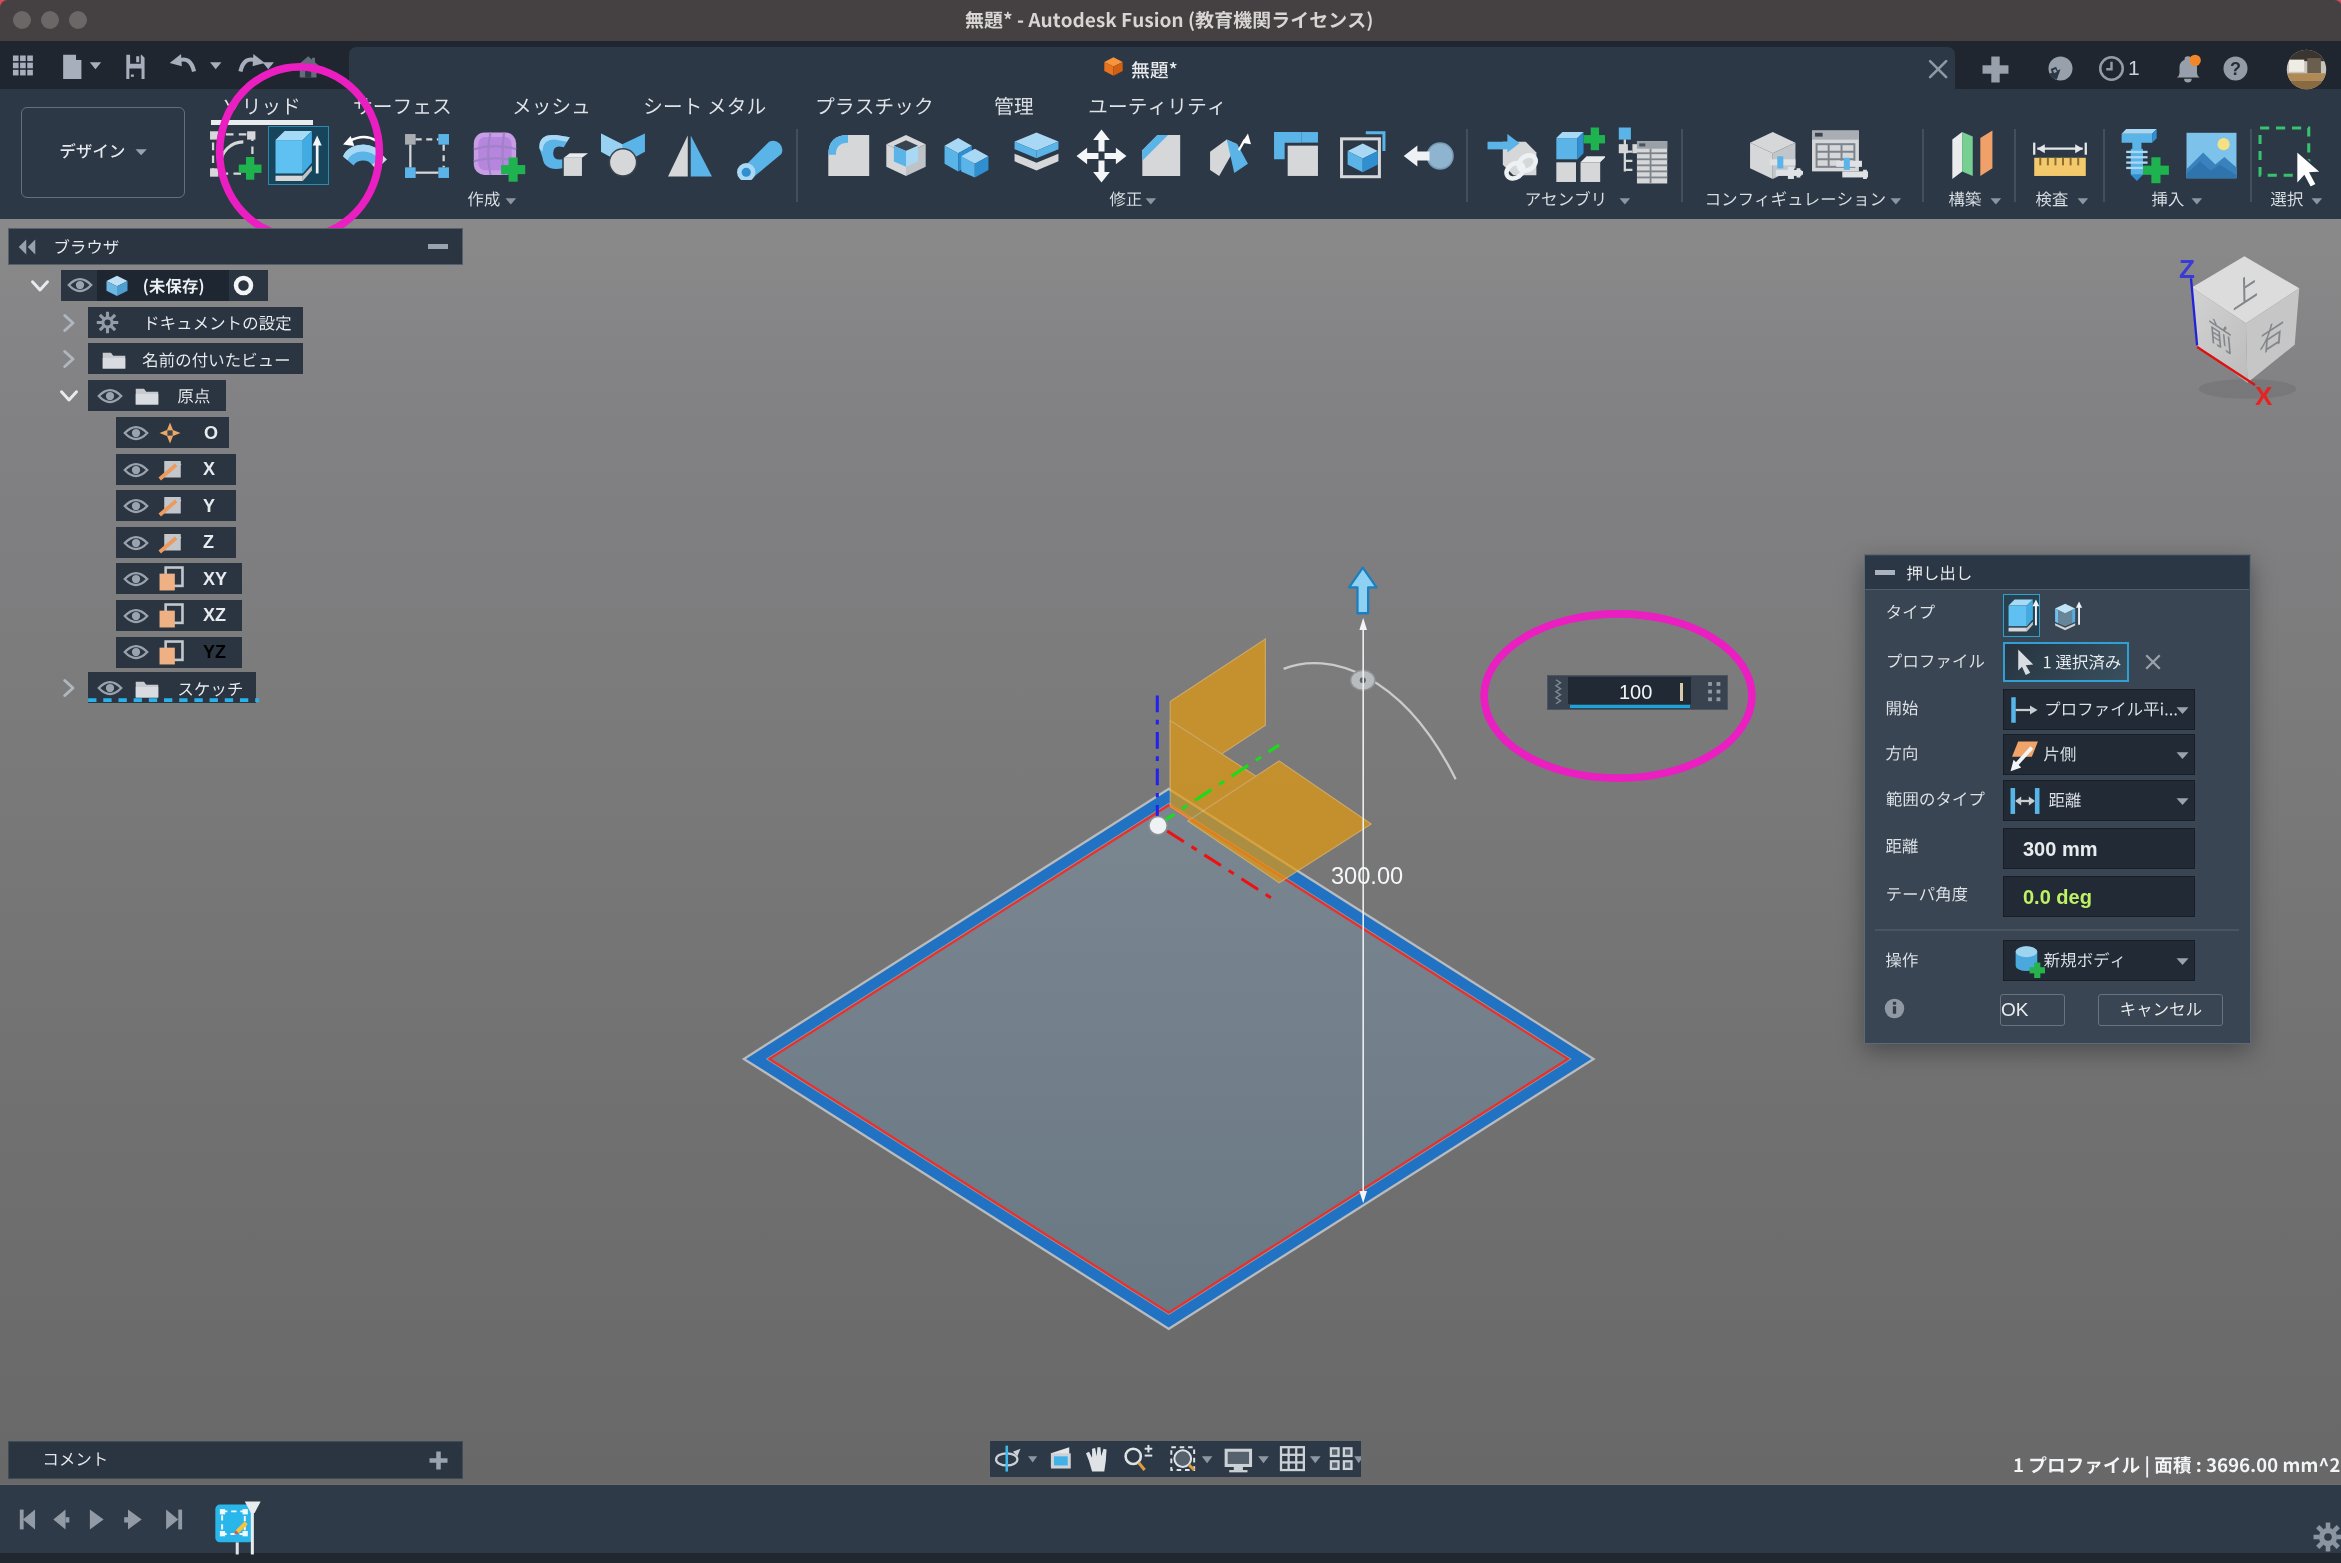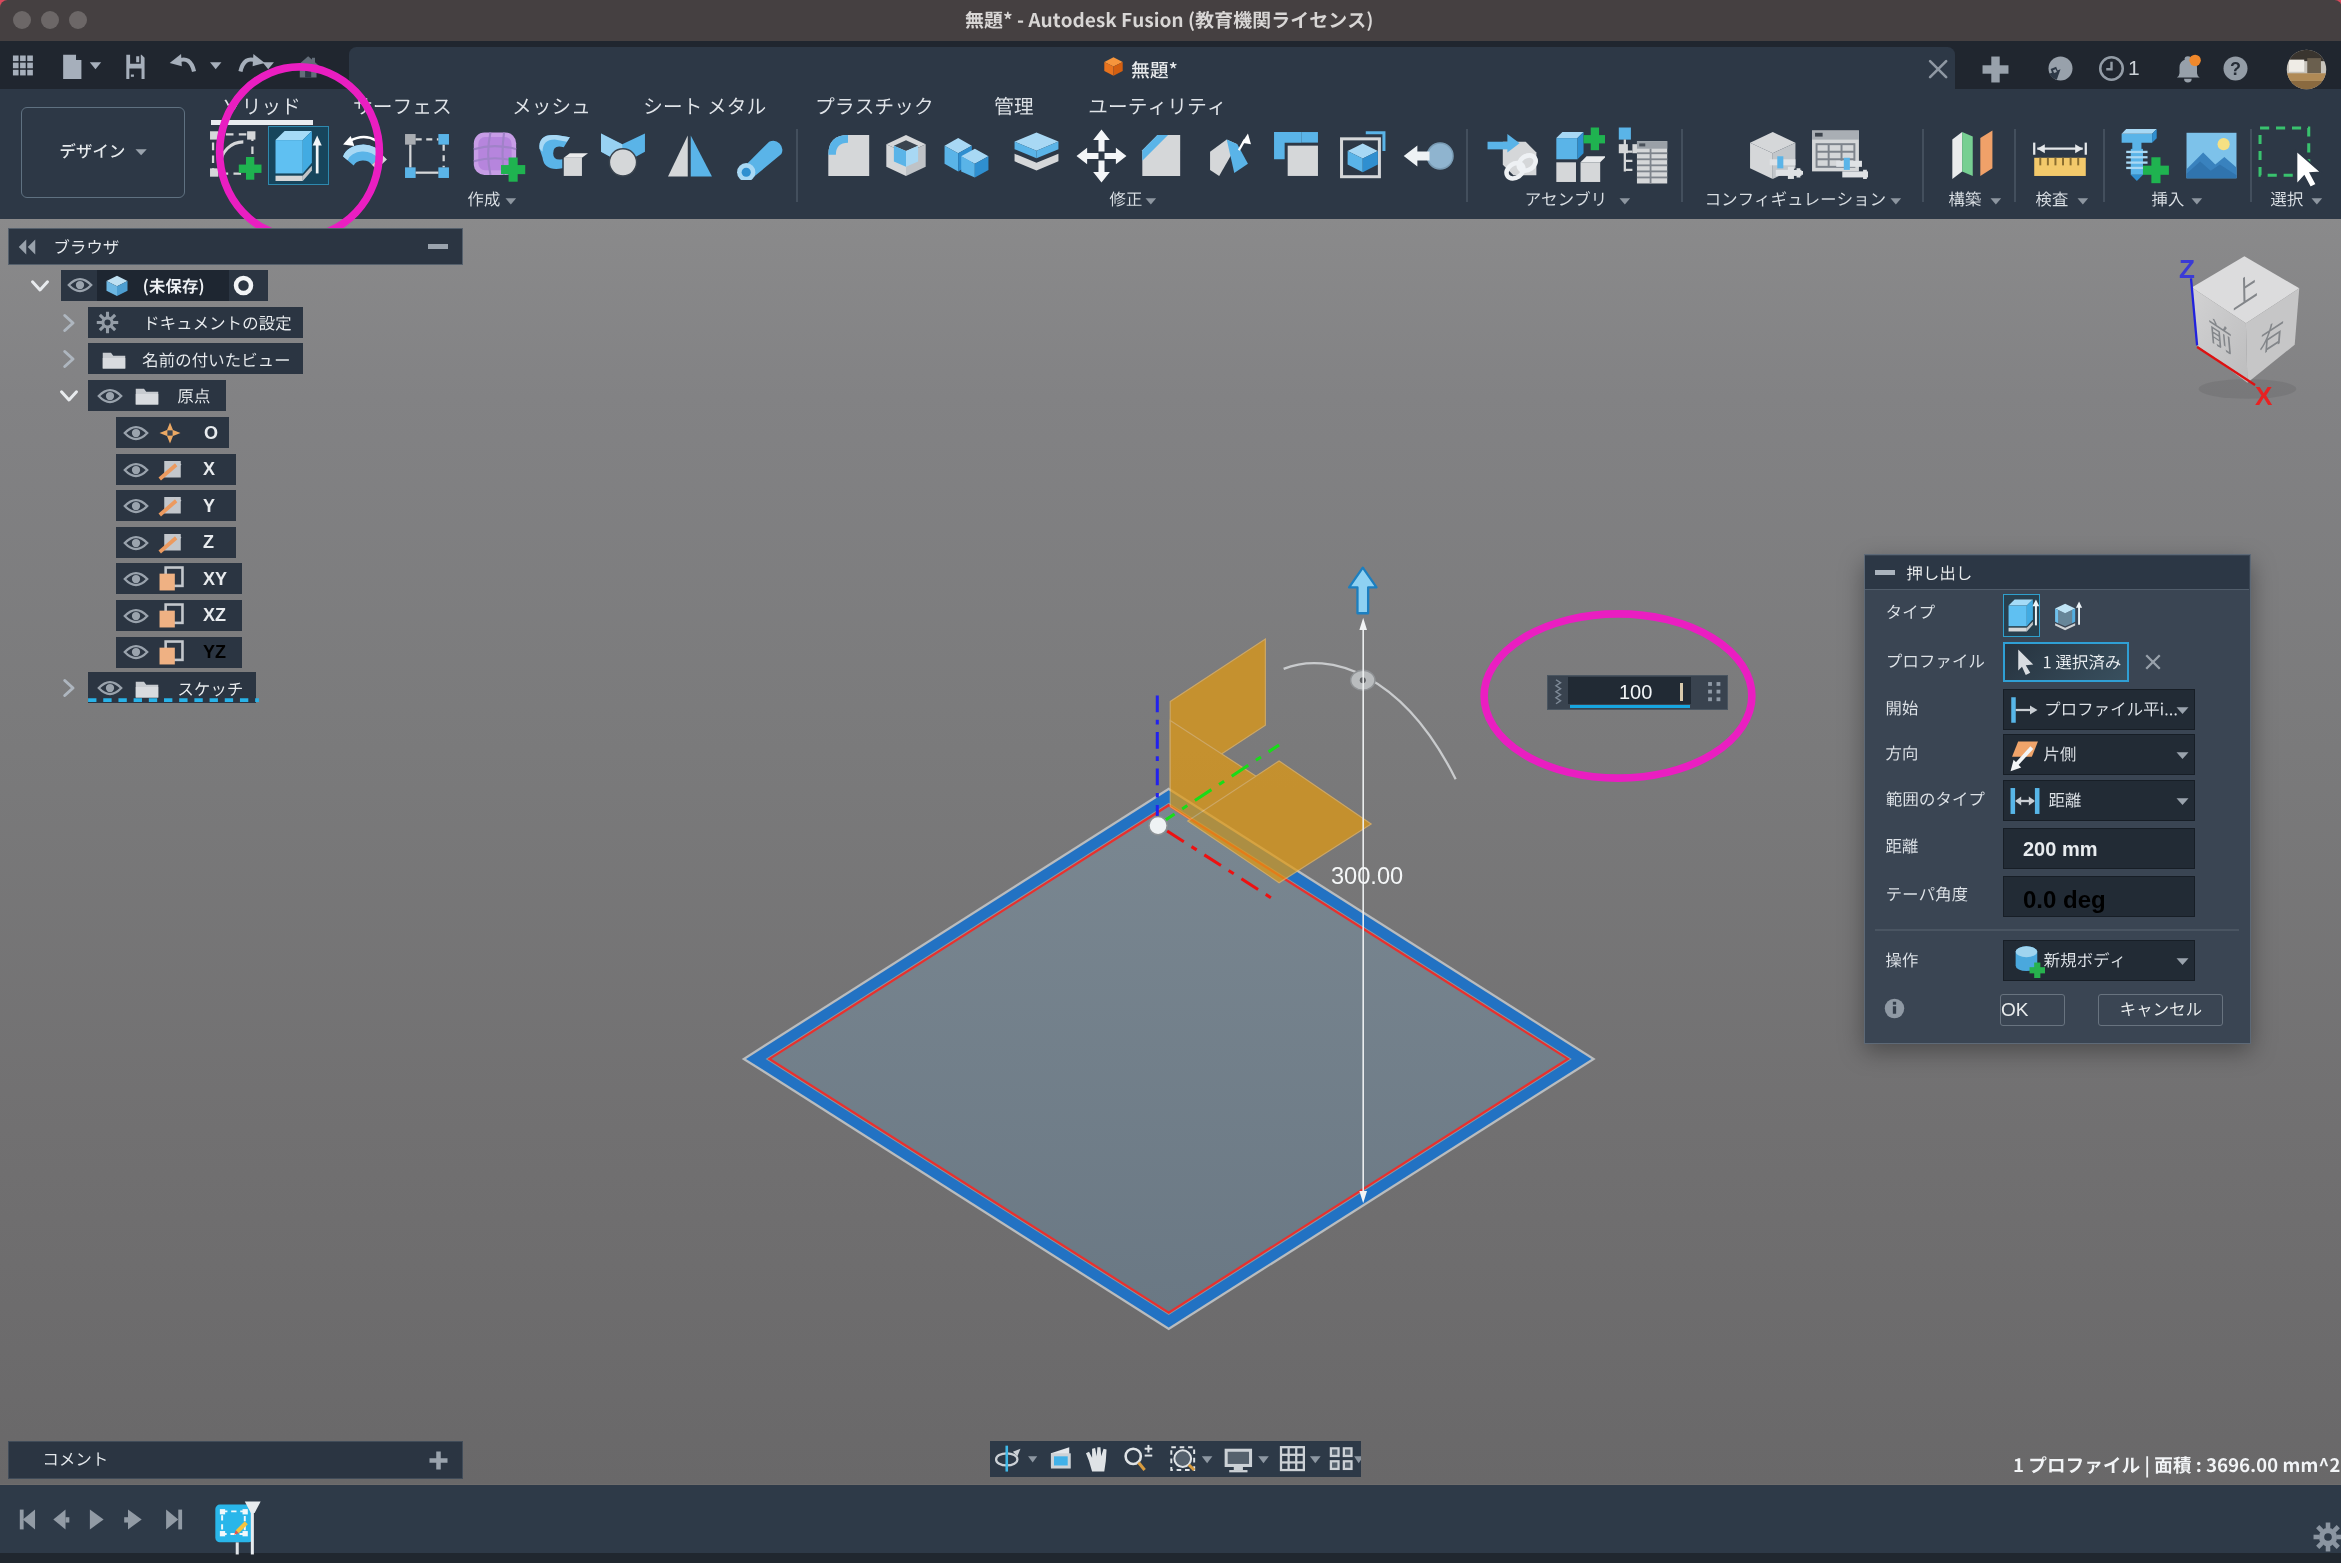--- a/index.html
+++ b/index.html
@@ -926,26 +926,26 @@
 <svg style="position:absolute;left:2048px;top:786px;overflow:visible;" width="36" height="30" viewBox="0 0 47 40">
       <path transform="translate(0,27)" fill="#dde2e7" d="M11.6 -0.9L21.2 -0.9L21.2 0.7L11.6 0.7L11.6 -0.9ZM10.8 -17.6L20.9 -17.6L20.9 -16.1L12.5 -16.1L12.5 1.7L10.8 1.7L10.8 -17.6ZM2 -8.7L3.4 -8.7L3.4 -0.7L2 -0.7L2 -8.7ZM3.4 -16.1L3.4 -12.2L7.7 -12.2L7.7 -16.1L3.4 -16.1ZM2 -17.6L9.3 -17.6L9.3 -10.8L2 -10.8L2 -17.6ZM5 -11.5L6.5 -11.5L6.5 -1.5L5 -1.5L5 -11.5ZM0.7 -0.9Q1.9 -1.1 3.4 -1.5Q4.9 -1.8 6.6 -2.2Q8.2 -2.6 9.9 -3L10.1 -1.5Q8.5 -1.1 6.9 -0.7Q5.3 -0.3 3.8 0Q2.3 0.4 1.1 0.7L0.7 -0.9ZM5.7 -7.6L9.7 -7.6L9.7 -6.1L5.7 -6.1L5.7 -7.6ZM11.6 -12.4L19.9 -12.4L19.9 -4.6L11.6 -4.6L11.6 -6.1L18.3 -6.1L18.3 -10.8L11.6 -10.8L11.6 -12.4ZM22.9 -16.6L33.6 -16.6L33.6 -15.2L22.9 -15.2L22.9 -16.6ZM27.5 -18.5L29.1 -18.5L29.1 -16L27.5 -16L27.5 -18.5ZM25.3 -2.5Q26.3 -2.6 27.7 -2.6Q29 -2.7 30.5 -2.8L30.5 -1.7Q29.1 -1.6 27.8 -1.5Q26.6 -1.4 25.4 -1.3L25.3 -2.5ZM31.7 -6.7L33.1 -6.7L33.1 0.2Q33.1 0.7 33 1Q32.8 1.3 32.4 1.5Q32.1 1.7 31.4 1.7Q30.8 1.7 29.7 1.7Q29.7 1.5 29.6 1.1Q29.4 0.7 29.3 0.5Q30 0.5 30.6 0.5Q31.2 0.5 31.4 0.5Q31.6 0.4 31.6 0.4Q31.7 0.3 31.7 0.2L31.7 -6.7ZM29 -4.3L29.9 -4.6Q30.4 -3.7 30.8 -2.7Q31.2 -1.7 31.3 -1L30.3 -0.6Q30.2 -1.3 29.8 -2.4Q29.4 -3.4 29 -4.3ZM25.8 -13.2L26.5 -13.9Q27.3 -13.6 28.1 -13Q29 -12.5 29.7 -11.9Q30.4 -11.4 30.8 -10.9L30.1 -10.1Q29.7 -10.5 29 -11.1Q28.2 -11.7 27.4 -12.2Q26.6 -12.8 25.8 -13.2ZM27.5 -8.8L29 -8.5Q28.7 -7.4 28.5 -6.2Q28.2 -4.9 27.9 -3.8Q27.7 -2.6 27.4 -1.8L26.3 -2Q26.5 -2.8 26.8 -4Q27 -5.2 27.2 -6.5Q27.4 -7.8 27.5 -8.8ZM23.4 -6.7L32.3 -6.7L32.3 -5.5L24.8 -5.5L24.8 1.8L23.4 1.8L23.4 -6.7ZM24 -14.3L25.2 -14.3L25.2 -9.4L31.2 -9.4L31.2 -14.3L32.5 -14.3L32.5 -8.2L24 -8.2L24 -14.3ZM29.2 -14.7L30.4 -14.4Q29.7 -12.9 28.7 -11.7Q27.7 -10.4 26.5 -9.5Q26.4 -9.7 26.1 -9.9Q25.8 -10.1 25.6 -10.3Q26.7 -11.1 27.7 -12.2Q28.6 -13.4 29.2 -14.7ZM35.2 -9.8L42.7 -9.8L42.7 -8.4L35.2 -8.4L35.2 -9.8ZM35.2 -5.4L42.7 -5.4L42.7 -4L35.2 -4L35.2 -5.4ZM35.3 -0.9L43.2 -0.9L43.2 0.6L35.3 0.6L35.3 -0.9ZM36 -18.5L37.5 -18.1Q37.1 -16.4 36.5 -14.8Q35.9 -13.2 35.1 -11.7Q34.4 -10.2 33.6 -9.1Q33.5 -9.2 33.3 -9.4Q33 -9.6 32.8 -9.8Q32.6 -10 32.4 -10.1Q33.2 -11.2 33.9 -12.5Q34.5 -13.9 35.1 -15.4Q35.6 -16.9 36 -18.5ZM39.9 -18.3L41.5 -17.9Q41.1 -16.7 40.6 -15.5Q40.1 -14.3 39.7 -13.4L38.4 -13.8Q38.7 -14.3 39 -15.1Q39.2 -16 39.5 -16.8Q39.7 -17.6 39.9 -18.3ZM36.1 -14.3L42.9 -14.3L42.9 -12.8L36.1 -12.8L36.1 1.8L34.6 1.8L34.6 -12.9L35.9 -14.3L36.1 -14.3ZM38.7 -13.6L40.1 -13.6L40.1 -0.1L38.7 -0.1L38.7 -13.6Z"></path>
     </svg>
 <svg class="abs" style="left:2175px;top:796px" width="15" height="12" viewBox="0 0 20 16">
       <path d="M2 3 L18 3 L10 12 Z" fill="#9aa3ad"></path>
     </svg>
 <svg style="position:absolute;left:1885px;top:832px;overflow:visible;" width="36" height="30" viewBox="0 0 47 40">
       <path transform="translate(0,27)" fill="#dde2e7" d="M11.6 -0.9L21.2 -0.9L21.2 0.7L11.6 0.7L11.6 -0.9ZM10.8 -17.6L20.9 -17.6L20.9 -16.1L12.5 -16.1L12.5 1.7L10.8 1.7L10.8 -17.6ZM2 -8.7L3.4 -8.7L3.4 -0.7L2 -0.7L2 -8.7ZM3.4 -16.1L3.4 -12.2L7.7 -12.2L7.7 -16.1L3.4 -16.1ZM2 -17.6L9.3 -17.6L9.3 -10.8L2 -10.8L2 -17.6ZM5 -11.5L6.5 -11.5L6.5 -1.5L5 -1.5L5 -11.5ZM0.7 -0.9Q1.9 -1.1 3.4 -1.5Q4.9 -1.8 6.6 -2.2Q8.2 -2.6 9.9 -3L10.1 -1.5Q8.5 -1.1 6.9 -0.7Q5.3 -0.3 3.8 0Q2.3 0.4 1.1 0.7L0.7 -0.9ZM5.7 -7.6L9.7 -7.6L9.7 -6.1L5.7 -6.1L5.7 -7.6ZM11.6 -12.4L19.9 -12.4L19.9 -4.6L11.6 -4.6L11.6 -6.1L18.3 -6.1L18.3 -10.8L11.6 -10.8L11.6 -12.4ZM22.9 -16.6L33.6 -16.6L33.6 -15.2L22.9 -15.2L22.9 -16.6ZM27.5 -18.5L29.1 -18.5L29.1 -16L27.5 -16L27.5 -18.5ZM25.3 -2.5Q26.3 -2.6 27.7 -2.6Q29 -2.7 30.5 -2.8L30.5 -1.7Q29.1 -1.6 27.8 -1.5Q26.6 -1.4 25.4 -1.3L25.3 -2.5ZM31.7 -6.7L33.1 -6.7L33.1 0.2Q33.1 0.7 33 1Q32.8 1.3 32.4 1.5Q32.1 1.7 31.4 1.7Q30.8 1.7 29.7 1.7Q29.7 1.5 29.6 1.1Q29.4 0.7 29.3 0.5Q30 0.5 30.6 0.5Q31.2 0.5 31.4 0.5Q31.6 0.4 31.6 0.4Q31.7 0.3 31.7 0.2L31.7 -6.7ZM29 -4.3L29.9 -4.6Q30.4 -3.7 30.8 -2.7Q31.2 -1.7 31.3 -1L30.3 -0.6Q30.2 -1.3 29.8 -2.4Q29.4 -3.4 29 -4.3ZM25.8 -13.2L26.5 -13.9Q27.3 -13.6 28.1 -13Q29 -12.5 29.7 -11.9Q30.4 -11.4 30.8 -10.9L30.1 -10.1Q29.7 -10.5 29 -11.1Q28.2 -11.7 27.4 -12.2Q26.6 -12.8 25.8 -13.2ZM27.5 -8.8L29 -8.5Q28.7 -7.4 28.5 -6.2Q28.2 -4.9 27.9 -3.8Q27.7 -2.6 27.4 -1.8L26.3 -2Q26.5 -2.8 26.8 -4Q27 -5.2 27.2 -6.5Q27.4 -7.8 27.5 -8.8ZM23.4 -6.7L32.3 -6.7L32.3 -5.5L24.8 -5.5L24.8 1.8L23.4 1.8L23.4 -6.7ZM24 -14.3L25.2 -14.3L25.2 -9.4L31.2 -9.4L31.2 -14.3L32.5 -14.3L32.5 -8.2L24 -8.2L24 -14.3ZM29.2 -14.7L30.4 -14.4Q29.7 -12.9 28.7 -11.7Q27.7 -10.4 26.5 -9.5Q26.4 -9.7 26.1 -9.9Q25.8 -10.1 25.6 -10.3Q26.7 -11.1 27.7 -12.2Q28.6 -13.4 29.2 -14.7ZM35.2 -9.8L42.7 -9.8L42.7 -8.4L35.2 -8.4L35.2 -9.8ZM35.2 -5.4L42.7 -5.4L42.7 -4L35.2 -4L35.2 -5.4ZM35.3 -0.9L43.2 -0.9L43.2 0.6L35.3 0.6L35.3 -0.9ZM36 -18.5L37.5 -18.1Q37.1 -16.4 36.5 -14.8Q35.9 -13.2 35.1 -11.7Q34.4 -10.2 33.6 -9.1Q33.5 -9.2 33.3 -9.4Q33 -9.6 32.8 -9.8Q32.6 -10 32.4 -10.1Q33.2 -11.2 33.9 -12.5Q34.5 -13.9 35.1 -15.4Q35.6 -16.9 36 -18.5ZM39.9 -18.3L41.5 -17.9Q41.1 -16.7 40.6 -15.5Q40.1 -14.3 39.7 -13.4L38.4 -13.8Q38.7 -14.3 39 -15.1Q39.2 -16 39.5 -16.8Q39.7 -17.6 39.9 -18.3ZM36.1 -14.3L42.9 -14.3L42.9 -12.8L36.1 -12.8L36.1 1.8L34.6 1.8L34.6 -12.9L35.9 -14.3L36.1 -14.3ZM38.7 -13.6L40.1 -13.6L40.1 -0.1L38.7 -0.1L38.7 -13.6Z"></path>
     </svg>
 <div class="abs" style="left:2003px;top:828px;width:192px;height:41px;background:#222b35;border:0.8px solid #171e26"></div>
-<div class="abs" style="left:2023px;top:838px;color:#e8ecef;font-weight:bold;font-size:20px;font-family:'Liberation Sans',sans-serif">200 mm</div>
+<div class="abs" style="left:2023px;top:838px;color:#e8ecef;font-weight:bold;font-size:20px;font-family:'Liberation Sans',sans-serif">300 mm</div>
 <svg style="position:absolute;left:1885px;top:880px;overflow:visible;" width="86" height="30" viewBox="0 0 113 40">
       <path transform="translate(0,27)" fill="#dde2e7" d="M4.7 -16.3Q5.2 -16.2 5.7 -16.2Q6.2 -16.1 6.7 -16.1Q7.1 -16.1 8 -16.1Q8.9 -16.1 10 -16.1Q11.2 -16.1 12.3 -16.1Q13.5 -16.1 14.4 -16.1Q15.2 -16.1 15.6 -16.1Q16.1 -16.1 16.6 -16.2Q17.2 -16.2 17.7 -16.3L17.7 -14.5Q17.2 -14.5 16.6 -14.5Q16.1 -14.5 15.6 -14.5Q15.2 -14.5 14.4 -14.5Q13.5 -14.5 12.3 -14.5Q11.2 -14.5 10.1 -14.5Q8.9 -14.5 8 -14.5Q7.1 -14.5 6.7 -14.5Q6.2 -14.5 5.7 -14.5Q5.1 -14.5 4.7 -14.5L4.7 -16.3ZM2.1 -10.8Q2.6 -10.7 3 -10.7Q3.5 -10.6 4 -10.6Q4.3 -10.6 5.1 -10.6Q6 -10.6 7.2 -10.6Q8.4 -10.6 9.8 -10.6Q11.2 -10.6 12.6 -10.6Q14.1 -10.6 15.3 -10.6Q16.5 -10.6 17.3 -10.6Q18.2 -10.6 18.4 -10.6Q18.8 -10.6 19.2 -10.7Q19.7 -10.7 20.1 -10.8L20.1 -8.9Q19.8 -9 19.3 -9Q18.8 -9 18.4 -9Q18.2 -9 17.3 -9Q16.5 -9 15.3 -9Q14.1 -9 12.6 -9Q11.2 -9 9.8 -9Q8.4 -9 7.2 -9Q6 -9 5.1 -9Q4.3 -9 4 -9Q3.5 -9 3 -9Q2.6 -9 2.1 -8.9L2.1 -10.8ZM12.5 -9.9Q12.5 -7.8 12.2 -6.1Q11.9 -4.3 11.1 -3Q10.7 -2.2 10.1 -1.5Q9.4 -0.7 8.6 -0.1Q7.7 0.6 6.8 1.1L5.2 -0.2Q6.4 -0.7 7.6 -1.6Q8.7 -2.5 9.3 -3.5Q10.2 -4.8 10.4 -6.4Q10.6 -8 10.6 -9.9L12.5 -9.9ZM24.2 -9.5Q24.6 -9.5 25.1 -9.5Q25.5 -9.4 26.1 -9.4Q26.7 -9.4 27.3 -9.4Q27.7 -9.4 28.4 -9.4Q29.1 -9.4 30.1 -9.4Q31.1 -9.4 32.2 -9.4Q33.3 -9.4 34.4 -9.4Q35.6 -9.4 36.6 -9.4Q37.6 -9.4 38.3 -9.4Q39 -9.4 39.4 -9.4Q40.2 -9.4 40.8 -9.5Q41.4 -9.5 41.7 -9.5L41.7 -7.4Q41.4 -7.4 40.8 -7.4Q40.1 -7.5 39.4 -7.5Q39 -7.5 38.3 -7.5Q37.5 -7.5 36.6 -7.5Q35.6 -7.5 34.5 -7.5Q33.3 -7.5 32.2 -7.5Q31.1 -7.5 30.1 -7.5Q29.1 -7.5 28.4 -7.5Q27.7 -7.5 27.3 -7.5Q26.4 -7.5 25.6 -7.4Q24.8 -7.4 24.2 -7.4L24.2 -9.5ZM61.2 -15.3Q61.2 -14.7 61.6 -14.3Q62.1 -13.9 62.7 -13.9Q63.3 -13.9 63.7 -14.3Q64.1 -14.7 64.1 -15.3Q64.1 -16 63.7 -16.4Q63.3 -16.8 62.7 -16.8Q62.1 -16.8 61.6 -16.4Q61.2 -16 61.2 -15.3ZM60.2 -15.3Q60.2 -16 60.5 -16.6Q60.9 -17.1 61.4 -17.5Q62 -17.8 62.7 -17.8Q63.3 -17.8 63.9 -17.5Q64.5 -17.1 64.8 -16.6Q65.1 -16 65.1 -15.3Q65.1 -14.7 64.8 -14.1Q64.5 -13.6 63.9 -13.2Q63.3 -12.9 62.7 -12.9Q62 -12.9 61.4 -13.2Q60.9 -13.6 60.5 -14.1Q60.2 -14.7 60.2 -15.3ZM48.8 -6.6Q49.1 -7.5 49.5 -8.5Q49.8 -9.5 50.1 -10.6Q50.4 -11.7 50.6 -12.7Q50.9 -13.8 51 -14.8L52.9 -14.4Q52.9 -14.1 52.8 -13.8Q52.7 -13.6 52.6 -13.3Q52.6 -13 52.5 -12.8Q52.4 -12.3 52.2 -11.4Q52 -10.6 51.7 -9.7Q51.5 -8.7 51.2 -7.7Q50.9 -6.7 50.5 -5.9Q50.1 -4.9 49.6 -3.8Q49.1 -2.8 48.5 -1.7Q47.9 -0.7 47.3 0.2L45.4 -0.6Q46.4 -2 47.3 -3.6Q48.2 -5.3 48.8 -6.6ZM59.6 -7.5Q59.3 -8.3 58.9 -9.3Q58.5 -10.2 58.1 -11.2Q57.6 -12.1 57.2 -13Q56.8 -13.8 56.4 -14.4L58.2 -15Q58.5 -14.4 58.9 -13.6Q59.4 -12.8 59.8 -11.8Q60.2 -10.9 60.7 -9.9Q61.1 -8.9 61.4 -8.1Q61.8 -7.2 62.1 -6.2Q62.5 -5.2 62.9 -4.2Q63.2 -3.2 63.5 -2.2Q63.8 -1.3 64.1 -0.5L62.1 0.1Q61.8 -1 61.4 -2.3Q61 -3.6 60.6 -5Q60.1 -6.3 59.6 -7.5ZM71.1 -13.4L84.4 -13.4L84.4 -12L71.1 -12L71.1 -13.4ZM71.1 -9L84.1 -9L84.1 -7.6L71.1 -7.6L71.1 -9ZM70.7 -4.6L84.2 -4.6L84.2 -3.1L70.7 -3.1L70.7 -4.6ZM70.2 -13.4L71.8 -13.4L71.8 -7.9Q71.8 -6.8 71.7 -5.5Q71.5 -4.2 71.1 -2.8Q70.7 -1.5 69.9 -0.3Q69.1 0.9 67.9 1.9Q67.8 1.7 67.6 1.5Q67.3 1.2 67.1 1Q66.9 0.8 66.7 0.7Q67.9 -0.2 68.6 -1.3Q69.3 -2.4 69.6 -3.5Q70 -4.6 70.1 -5.8Q70.2 -6.9 70.2 -7.9L70.2 -13.4ZM83.5 -13.4L85.2 -13.4L85.2 -0.3Q85.2 0.5 84.9 0.9Q84.7 1.3 84.1 1.5Q83.4 1.7 82.3 1.7Q81.2 1.8 79.6 1.8Q79.5 1.6 79.4 1.3Q79.3 1 79.2 0.7Q79 0.4 78.9 0.2Q79.8 0.2 80.6 0.2Q81.4 0.2 82.1 0.2Q82.7 0.2 82.9 0.2Q83.3 0.2 83.4 0.1Q83.5 -0 83.5 -0.4L83.5 -13.4ZM76.7 -12.8L78.3 -12.8L78.3 -3.8L76.7 -3.8L76.7 -12.8ZM73.2 -17.2L80.1 -17.2L80.1 -15.8L73.2 -15.8L73.2 -17.2ZM73.4 -18.5L75.2 -18.2Q74.5 -16.9 73.5 -15.6Q72.5 -14.2 71.3 -12.9Q70 -11.6 68.4 -10.4Q68.3 -10.6 68.1 -10.9Q67.9 -11.1 67.6 -11.3Q67.4 -11.5 67.2 -11.6Q68.7 -12.6 69.9 -13.8Q71.1 -15 72 -16.2Q72.9 -17.4 73.4 -18.5ZM79.6 -17.2L79.9 -17.2L80.2 -17.3L81.3 -16.5Q81 -15.8 80.4 -15Q79.9 -14.2 79.4 -13.5Q78.8 -12.8 78.3 -12.3Q78.1 -12.5 77.7 -12.7Q77.4 -12.9 77.1 -13Q77.6 -13.5 78 -14.2Q78.5 -14.9 78.9 -15.6Q79.3 -16.3 79.6 -16.9L79.6 -17.2ZM92.9 -12.3L108.6 -12.3L108.6 -11L92.9 -11L92.9 -12.3ZM93.3 -5.9L105.9 -5.9L105.9 -4.5L93.3 -4.5L93.3 -5.9ZM96.5 -14.2L98.1 -14.2L98.1 -8.6L103.4 -8.6L103.4 -14.2L105 -14.2L105 -7.3L96.5 -7.3L96.5 -14.2ZM105.4 -5.9L105.8 -5.9L106 -6L107.1 -5.4Q106.2 -3.7 104.7 -2.5Q103.3 -1.2 101.4 -0.4Q99.6 0.5 97.5 1Q95.3 1.5 93.1 1.8Q93 1.5 92.8 1.1Q92.6 0.6 92.4 0.4Q94.5 0.2 96.5 -0.3Q98.5 -0.7 100.2 -1.4Q102 -2.2 103.3 -3.2Q104.7 -4.2 105.4 -5.7L105.4 -5.9ZM97.2 -4.8Q98.2 -3.3 100 -2.2Q101.8 -1.2 104.1 -0.5Q106.5 0.1 109.1 0.4Q109 0.6 108.8 0.8Q108.6 1.1 108.4 1.3Q108.3 1.6 108.2 1.8Q105.5 1.5 103.1 0.7Q100.7 -0.1 98.8 -1.3Q97 -2.5 95.8 -4.2L97.2 -4.8ZM98.8 -18.5L100.5 -18.5L100.5 -15.5L98.8 -15.5L98.8 -18.5ZM91.5 -16.3L108.7 -16.3L108.7 -14.8L91.5 -14.8L91.5 -16.3ZM90.7 -16.3L92.2 -16.3L92.2 -9.9Q92.2 -8.7 92.2 -7.2Q92.1 -5.6 91.9 -4Q91.6 -2.5 91.2 -1Q90.8 0.5 90 1.8Q89.9 1.6 89.7 1.5Q89.4 1.3 89.2 1.1Q88.9 0.9 88.7 0.9Q89.4 -0.3 89.8 -1.7Q90.2 -3.1 90.4 -4.5Q90.6 -6 90.6 -7.4Q90.7 -8.8 90.7 -9.9L90.7 -16.3Z"></path>
     </svg>
 <div class="abs" style="left:2003px;top:876px;width:192px;height:41px;background:#222b35;border:0.8px solid #171e26"></div>
-<div class="abs" style="left:2023px;top:886px;color:#000000;font-weight:bold;font-size:24px;font-family:'Liberation Sans',sans-serif">0.0 deg</div>
+<div class="abs" style="left:2023px;top:886px;color:#bef264;font-weight:bold;font-size:20px;font-family:'Liberation Sans',sans-serif">0.0 deg</div>
 <div class="abs" style="left:1875px;top:929px;width:364px;height:1.5px;background:#4a5562"></div>
 <svg style="position:absolute;left:1885px;top:946px;overflow:visible;" width="36" height="30" viewBox="0 0 47 40">
       <path transform="translate(0,27)" fill="#dde2e7" d="M0.8 -6.8Q2 -7.2 3.6 -7.7Q5.3 -8.3 7 -9L7.2 -7.5Q5.7 -6.9 4.1 -6.3Q2.5 -5.7 1.2 -5.2L0.8 -6.8ZM1 -14L7.1 -14L7.1 -12.5L1 -12.5L1 -14ZM3.5 -18.5L5.1 -18.5L5.1 -0.2Q5.1 0.4 4.9 0.8Q4.8 1.1 4.4 1.3Q4 1.5 3.5 1.6Q2.9 1.6 2.1 1.6Q2 1.3 1.9 0.9Q1.8 0.5 1.6 0.2Q2.2 0.2 2.6 0.2Q3 0.2 3.2 0.2Q3.5 0.2 3.5 -0.2L3.5 -18.5ZM11.6 -16.3L11.6 -14L16.7 -14L16.7 -16.3L11.6 -16.3ZM10.1 -17.6L18.2 -17.6L18.2 -12.8L10.1 -12.8L10.1 -17.6ZM9.2 -10.6L9.2 -8.1L12.1 -8.1L12.1 -10.6L9.2 -10.6ZM7.9 -11.8L13.5 -11.8L13.5 -6.8L7.9 -6.8L7.9 -11.8ZM16.1 -10.6L16.1 -8.1L19.1 -8.1L19.1 -10.6L16.1 -10.6ZM14.7 -11.8L20.4 -11.8L20.4 -6.8L14.7 -6.8L14.7 -11.8ZM7.5 -5.1L20.9 -5.1L20.9 -3.8L7.5 -3.8L7.5 -5.1ZM13.3 -6.8L14.9 -6.8L14.9 1.8L13.3 1.8L13.3 -6.8ZM13 -4.6L14.3 -4Q13.5 -2.9 12.4 -1.9Q11.2 -0.8 9.8 -0Q8.5 0.8 7.1 1.3Q7 1 6.6 0.6Q6.3 0.2 6.1 -0Q7.4 -0.4 8.7 -1.1Q10.1 -1.8 11.2 -2.7Q12.3 -3.6 13 -4.6ZM15.4 -4.4Q16 -3.5 17 -2.7Q17.9 -1.9 19.1 -1.2Q20.2 -0.6 21.3 -0.2Q21.1 -0 20.9 0.2Q20.7 0.4 20.5 0.6Q20.3 0.9 20.2 1.1Q19.1 0.6 18 -0.2Q16.8 -1 15.9 -1.9Q14.9 -2.9 14.2 -3.9L15.4 -4.4ZM32.7 -14.8L43.2 -14.8L43.2 -13.2L31.9 -13.2L32.7 -14.8ZM35.5 -10L42.7 -10L42.7 -8.5L35.5 -8.5L35.5 -10ZM35.5 -5.2L42.9 -5.2L42.9 -3.6L35.5 -3.6L35.5 -5.2ZM34.6 -14.3L36.3 -14.3L36.3 1.7L34.6 1.7L34.6 -14.3ZM33.6 -18.2L35.2 -17.8Q34.5 -16.1 33.7 -14.4Q32.9 -12.7 31.9 -11.2Q31 -9.7 30 -8.6Q29.9 -8.7 29.6 -9Q29.4 -9.2 29.1 -9.4Q28.9 -9.6 28.7 -9.7Q29.7 -10.8 30.6 -12.1Q31.5 -13.5 32.3 -15Q33 -16.6 33.6 -18.2ZM28.3 -18.4L29.9 -17.9Q29.1 -16.1 28.2 -14.2Q27.2 -12.4 26.1 -10.8Q25 -9.2 23.8 -7.9Q23.7 -8.1 23.5 -8.5Q23.3 -8.8 23.1 -9.1Q22.9 -9.4 22.8 -9.6Q23.9 -10.7 24.9 -12.1Q25.9 -13.5 26.8 -15.1Q27.7 -16.7 28.3 -18.4ZM25.9 -12.7L27.6 -14.4L27.6 -14.3L27.6 1.7L25.9 1.7L25.9 -12.7Z"></path>
     </svg>
 <div class="abs" style="left:2003px;top:940px;width:192px;height:41px;background:#222b35;border:0.8px solid #171e26"></div>
 <svg class="abs" style="left:2011px;top:944px" width="34" height="34" viewBox="0 0 44 44">
 <path d="M6 10 a14 7 0 0 1 28 0 l0 18 a14 7 0 0 1 -28 0 Z" fill="#4aa8dd"></path>
 <ellipse cx="20" cy="10" rx="14" ry="7" fill="#9fd4ef"></ellipse>
 <g fill="#27b24e">
         <rect x="24" y="30" width="20" height="8"></rect>

